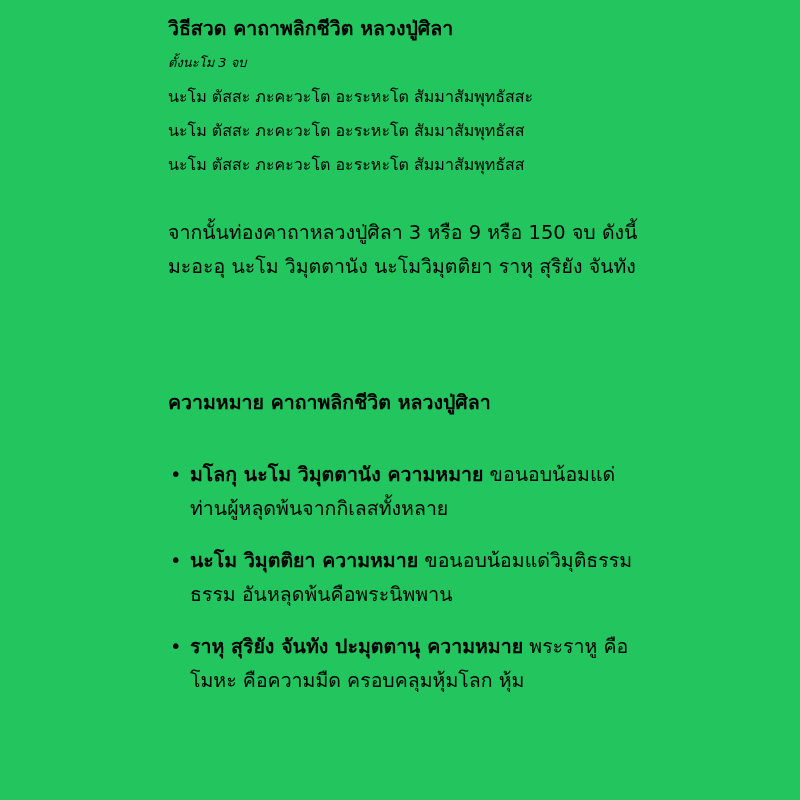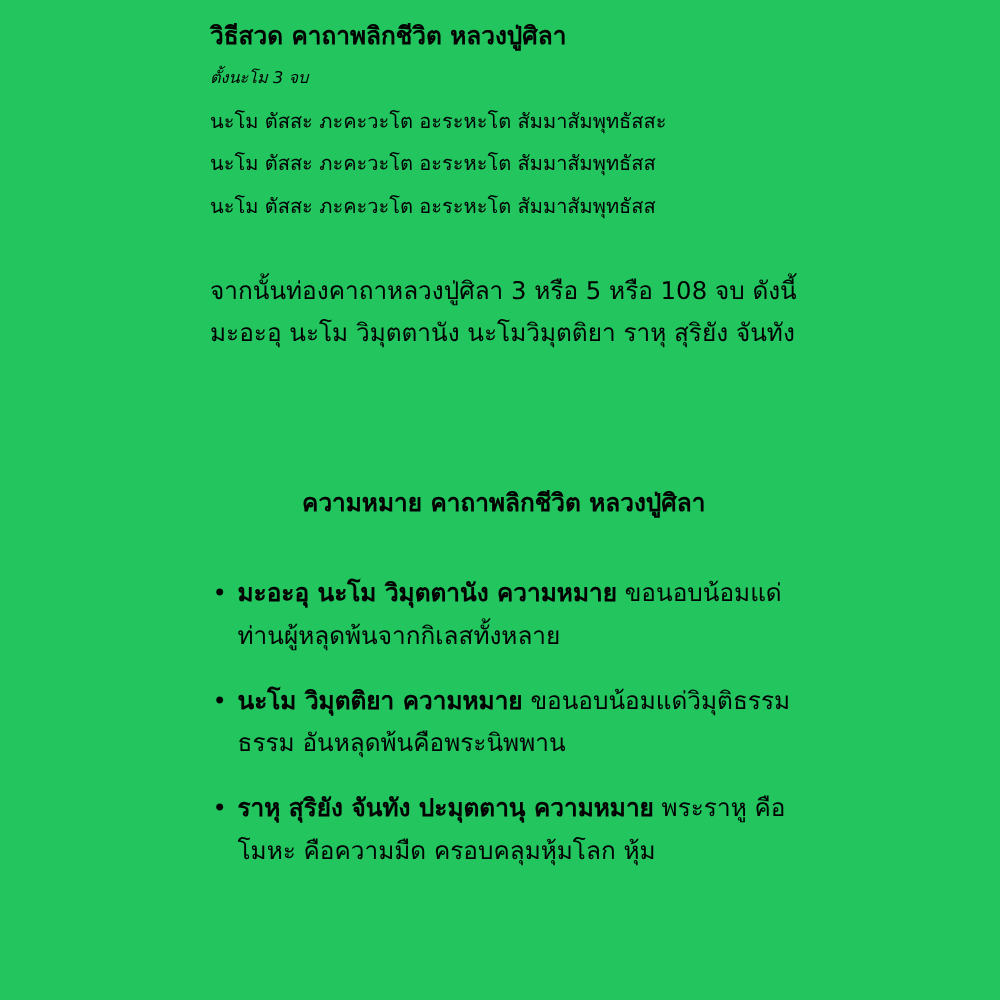--- a/index.html
+++ b/index.html
@@ -59,21 +59,20 @@
     font-size: 19.5px;
     line-height: 34px;
   }
   .para .l { display: block; white-space: nowrap; }
 
   .section-heading {
     font-size: 19.5px;
     line-height: 34px;
     font-weight: bold;
     white-space: nowrap;
-    text-align: center;
   }
 
   .bullet-list {
     margin: 0;
     padding: 0;
     list-style: none;
   }
 
   .bullet-item {
     position: relative;
@@ -107,35 +106,35 @@
 
     <div class="subtitle">ตั้งนะโม 3 จบ</div>
 
     <div class="line">นะโม ตัสสะ ภะคะวะโต อะระหะโต สัมมาสัมพุทธัสสะ</div>
     <div class="line">นะโม ตัสสะ ภะคะวะโต อะระหะโต สัมมาสัมพุทธัสส</div>
     <div class="line">นะโม ตัสสะ ภะคะวะโต อะระหะโต สัมมาสัมพุทธัสส</div>
 
     <div class="spacer-1"></div>
 
     <div class="para">
-      <span class="l">จากนั้นท่องคาถาหลวงปู่ศิลา 3 หรือ 5 หรือ 108 จบ ดังนี้</span>
+      <span class="l">จากนั้นท่องคาถาหลวงปู่ศิลา 3 หรือ 9 หรือ 150 จบ ดังนี้</span>
       <span class="l">มะอะอุ นะโม วิมุตตานัง นะโมวิมุตติยา ราหุ สุริยัง จันทัง</span>
     </div>
 
     <div class="spacer-3"></div>
 
     <div class="section-heading">ความหมาย คาถาพลิกชีวิต หลวงปู่ศิลา</div>
 
     <div class="pre-list-gap"></div>
 
     <ul class="bullet-list">
 
       <li class="bullet-item">
         <span class="bullet-marker">•</span>
-        <span class="bullet-lead">มะอะอุ นะโม วิมุตตานัง ความหมาย</span><span class="bullet-rest"> ขอนอบน้อมแด่ท่านผู้หลุดพ้นจากกิเลสทั้งหลาย</span>
+        <span class="bullet-lead">มโลกุ นะโม วิมุตตานัง ความหมาย</span><span class="bullet-rest"> ขอนอบน้อมแด่ท่านผู้หลุดพ้นจากกิเลสทั้งหลาย</span>
       </li>
 
       <li class="bullet-item">
         <span class="bullet-marker">•</span>
         <span class="bullet-lead">นะโม วิมุตติยา ความหมาย</span><span class="bullet-rest"> ขอนอบน้อมแด่วิมุติธรรม ธรรม อันหลุดพ้นคือพระนิพพาน</span>
       </li>
 
       <li class="bullet-item">
         <span class="bullet-marker">•</span>
         <span class="bullet-lead">ราหุ สุริยัง จันทัง ปะมุตตานุ ความหมาย</span><span class="bullet-rest"> พระราหู คือโมหะ คือความมืด ครอบคลุมหุ้มโลก หุ้ม</span>

